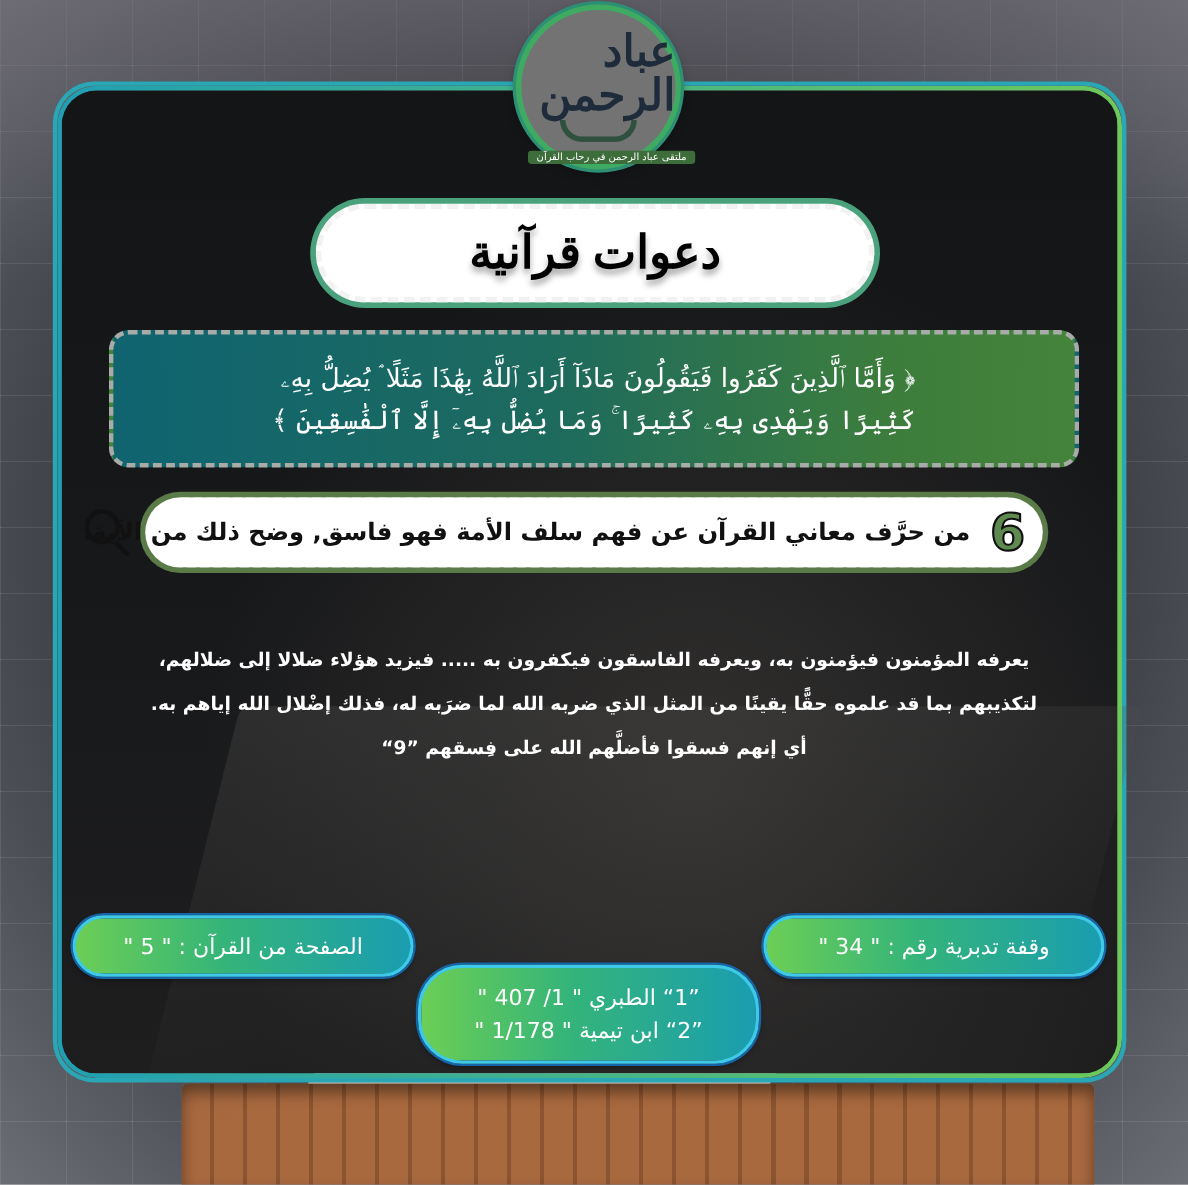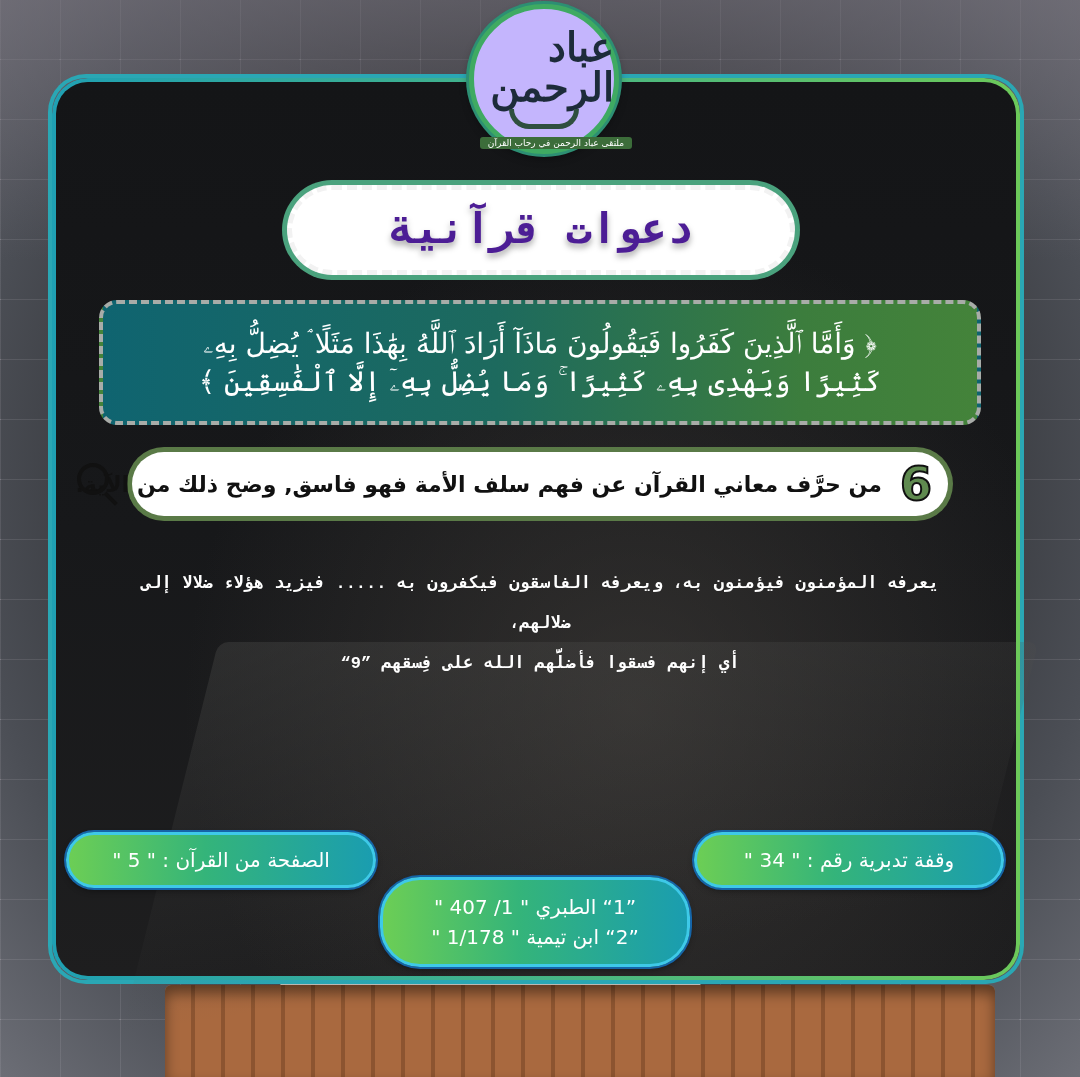--- a/index.html
+++ b/index.html
@@ -63,21 +63,21 @@
     position: absolute; left: 110px; top: 560px; width: 820px; height: 420px;
     background: linear-gradient(170deg, rgba(80,80,78,0.35), rgba(30,30,30,0.0) 70%);
     transform: skewX(-14deg);
     border-radius: 10px;
     pointer-events: none;
   }
 
   
   .logo {
     position: absolute; left: 469px; top: 4px; width: 150px; height: 150px; border-radius: 50%;
-    background: #c4b5fd;
+    background: #737373;
     border: 5px solid #3faa62;
     box-shadow: 0 0 0 3px #2d8f73, 0 4px 10px rgba(0,0,0,0.4);
     display: flex; align-items: center; justify-content: center; flex-direction: column;
     z-index: 3;
   }
   .logo-mark {
     font-family: "DejaVu Serif", serif; font-size: 40px; font-weight: bold; color: #1d2b3a;
     line-height: 1; margin-top: 18px;
   }
   .logo-arc {
@@ -92,35 +92,35 @@
 
   
   .title-pill {
     position: absolute; left: 287px; top: 185px; width: 508px; height: 90px; border-radius: 45px;
     background: #ffffff;
     border: 5px dashed #f2f2f2;
     box-shadow: 0 0 0 5px #4aa27d;
     display: flex; align-items: center; justify-content: center;
   }
   .title-text {
-    font-family: Liberation Mono, monospace; font-weight: bold; font-size: 42px; color: #4c1d95;
+    font-family: Liberation Serif, serif; font-weight: bold; font-size: 42px; color: #000000;
     text-shadow: 0 4px 6px rgba(0,0,0,0.35);
   }
 
   
   .verse-box {
     position: absolute; left: 99px; top: 300px; width: 882px; height: 125px; border-radius: 18px;
     background: linear-gradient(90deg, #0f6470 0%, #1d6a5e 45%, #3c7d3d 80%, #44833a 100%);
     border: 4px dashed #a8aca8;
     display: flex; align-items: center; justify-content: center;
     padding: 0 30px;
   }
   .verse-text {
-    font-family: "DejaVu Serif", serif; color: #ffffff; font-size: 28px; line-height: 38px;
-    text-align: center;
+    font-family: "DejaVu Serif", serif; color: #ffffff; font-size: 24px; line-height: 38px;
+    text-align: right;
   }
 
   
   .question-bar {
     position: absolute; left: 132px; top: 452px; width: 816px; height: 64px; border-radius: 32px;
     background: #ffffff;
     border: 4px dashed #ffffff;
     box-shadow: 0 0 0 5px #5a7a47;
     display: flex; align-items: center;
     padding: 0 12px 0 14px;
@@ -139,21 +139,21 @@
   }
   .q-search .handle {
     position: absolute; left: 30px; top: 30px; width: 16px; height: 4px; background: #111; transform: rotate(45deg); transform-origin: left center;
   }
 
   
   .para {
     position: absolute; left: 120px; width: 840px; color: #ffffff; font-weight: bold;
     font-size: 17px; line-height: 40px; text-align: center;
   }
-  .para1 { top: 564px; font-family: Liberation Mono, monospace; }
+  .para1 { top: 580px; }
   .para2 { top: 722px; }
 
   
   .info-pill {
     position: absolute; height: 56px; border-radius: 28px;
     background: linear-gradient(90deg, #6cce55 0%, #34b47a 45%, #1a9db0 100%);
     border: 3px solid #3ec9e8;
     box-shadow: 0 0 0 2px #1565a8, 0 3px 6px rgba(0,0,0,0.4);
     display: flex; align-items: center; justify-content: center;
     color: #ffffff; font-size: 20px; white-space: nowrap;
@@ -199,20 +199,21 @@
   <span class="q-divider"></span>
   <span class="q-text">من حرَّف معاني القرآن عن فهم سلف الأمة فهو فاسق, وضح ذلك من الآية.</span>
   <span class="q-search">
     <span class="lens"></span>
     <span class="handle"></span>
   </span>
 </div>
 
 <div class="para para1">
   <div>يعرفه المؤمنون فيؤمنون به، ويعرفه الفاسقون فيكفرون به .....  فيزيد هؤلاء ضلالا إلى ضلالهم،</div>
+  <div>لتكذيبهم بما قد علموه حقًّا يقينًا من المثل الذي ضربه الله لما ضرَبه له، فذلك إضْلال الله إياهم به.</div>
   <div>أي إنهم فسقوا فأضلَّهم الله على فِسقهم ”9“</div>
 </div>
 
 <div class="para para2">
 </div>
 
 <div class="info-pill pill-page">
   <span>الصفحة من القرآن : " 5 "</span>
 </div>
 

